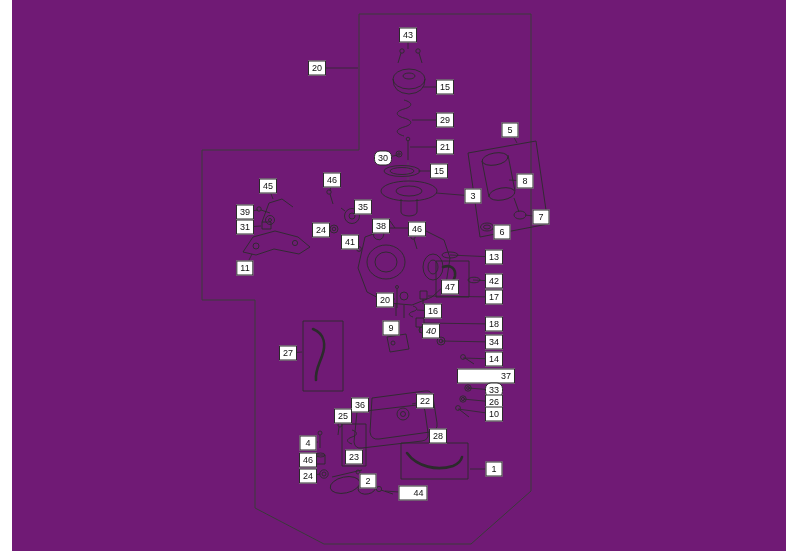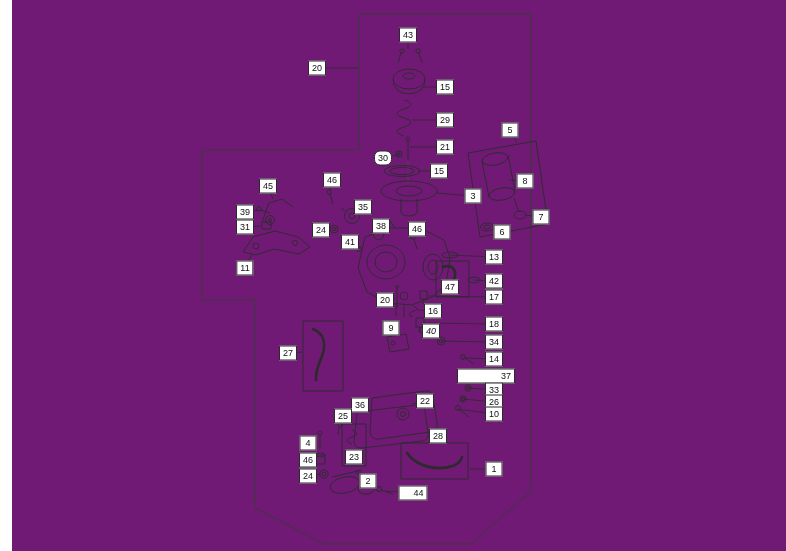--- a/index.html
+++ b/index.html
@@ -328,21 +328,21 @@
       <div class="callout" style="left: 482px; top: 297px;">17</div>
       <div class="callout" style="left: 373px; top: 300px;">20</div>
       <div class="callout" style="left: 421px; top: 311px;">16</div>
       <div class="callout" style="left: 482px; top: 324px;">18</div>
       <div class="callout" style="left: 379px; top: 328px;">9</div>
       <div class="callout" style="left: 419px; top: 331px; font-style: italic;">40</div>
       <div class="callout" style="left: 482px; top: 342px;">34</div>
       <div class="callout" style="left: 482px; top: 359px;">14</div>
       <div class="callout" style="left: 276px; top: 353px;">27</div>
       <div class="callout" style="left: 474px; top: 376px; padding-left: 43px;">37</div>
-      <div class="callout" style="left: 482px; top: 390px;">33</div>
+      <div class="callout" style="left: 482px; top: 390px; border-radius: 6px;">33</div>
       <div class="callout" style="left: 482px; top: 402px;">26</div>
       <div class="callout" style="left: 482px; top: 414px;">10</div>
       <div class="callout" style="left: 348px; top: 405px;">36</div>
       <div class="callout" style="left: 413px; top: 401px;">22</div>
       <div class="callout" style="left: 331px; top: 416px;">25</div>
       <div class="callout" style="left: 296px; top: 443px;">4</div>
       <div class="callout" style="left: 342px; top: 457px;">23</div>
       <div class="callout" style="left: 426px; top: 436px;">28</div>
       <div class="callout" style="left: 296px; top: 460px;">46</div>
       <div class="callout" style="left: 296px; top: 476px;">24</div>

